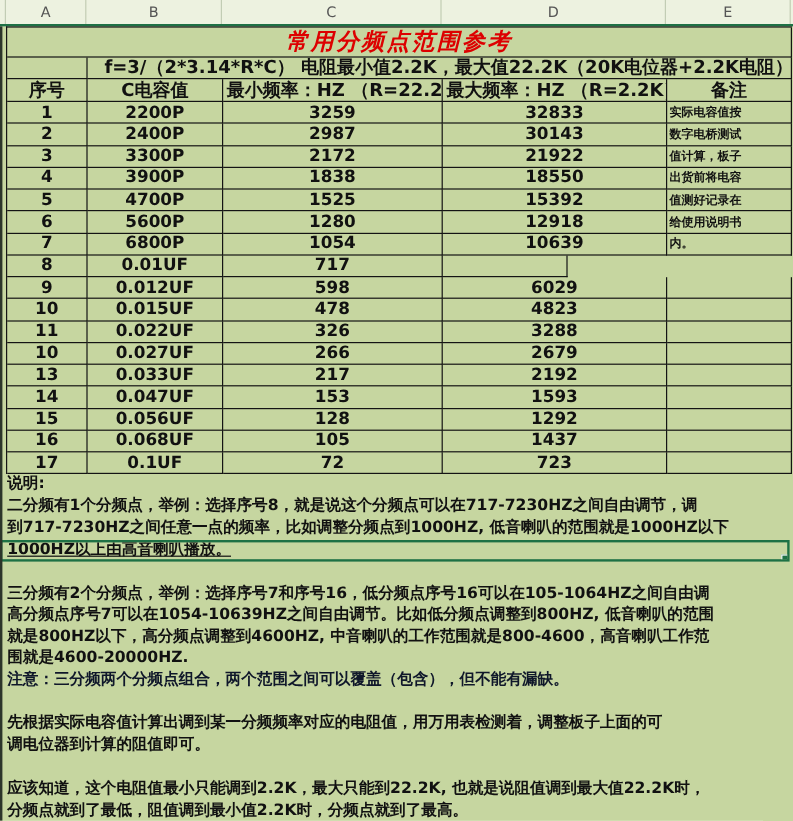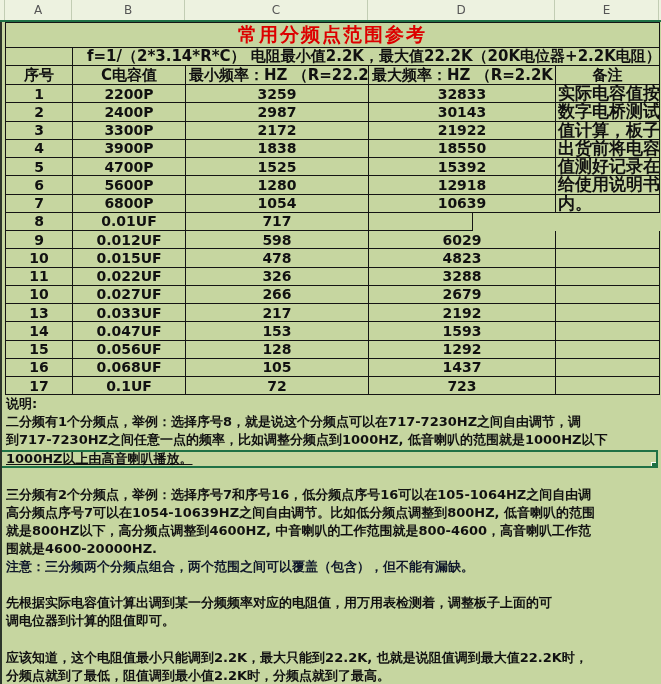--- a/index.html
+++ b/index.html
@@ -29,28 +29,28 @@
   .cell{
     box-sizing:border-box;border-right:1px solid #141414;border-bottom:1px solid #141414;
     display:flex;align-items:center;justify-content:center;
     overflow:hidden;white-space:nowrap;
   }
   .col-a{width:67px;}
   .col-b{width:113px;}
   .col-c{width:183px;}
   .col-d{width:187px;}
   .col-e{width:104px;}
-  .title-row .cell{width:654px;height:25px;}
+  .title-row .cell{width:654px;height:25px;font-style:italic;}
   .title-text{color:#dd0000;font-size:19px;letter-spacing:2px;}
   .formula-row .cell{height:18px;font-size:15px;}
   .formula-cell{width:587px;justify-content:flex-start;padding-left:14px;}
   .header-row .cell{height:19px;font-size:15px;}
   .header-left{justify-content:flex-start;padding-left:3px;}
   .tr .cell{height:18.25px;}
-  .remark-cell{justify-content:flex-start;padding-left:2px;font-size:17px;}
+  .remark-cell{justify-content:flex-start;padding-left:2px;font-size:10px;}
   
   .notes{position:relative;width:661px;font-size:13px;}
   .note-line{
     height:18.1px;line-height:18.1px;white-space:nowrap;overflow:hidden;
     padding-left:6px;box-sizing:border-box;
   }
   .note-line.red{color:#0f172a;}
   .note-line.selected{
     position:relative;width:658px;
     border:2px solid #1e7145;padding-left:4px;line-height:14px;text-decoration:underline;
@@ -77,21 +77,21 @@
   </div>
 
   <div class="grid">
     <div class="row title-row">
       <div class="cell">
         <span class="title-text">常用分频点范围参考</span>
       </div>
     </div>
     <div class="row formula-row">
       <div class="cell col-a"></div>
-      <div class="cell formula-cell">f=1/（2*3.14*R*C）  电阻最小值2.2K，最大值22.2K（20K电位器+2.2K电阻）</div>
+      <div class="cell formula-cell">f=3/（2*3.14*R*C）  电阻最小值2.2K，最大值22.2K（20K电位器+2.2K电阻）</div>
     </div>
     <div class="row header-row">
       <div class="cell col-a">序号</div>
       <div class="cell col-b">C电容值</div>
       <div class="cell col-c header-left">最小频率：HZ  （R=22.2K）</div>
       <div class="cell col-d header-left">最大频率：HZ （R=2.2K）</div>
       <div class="cell col-e">备注</div>
     </div>
     <div id="data-rows">
         <div class="row tr">

